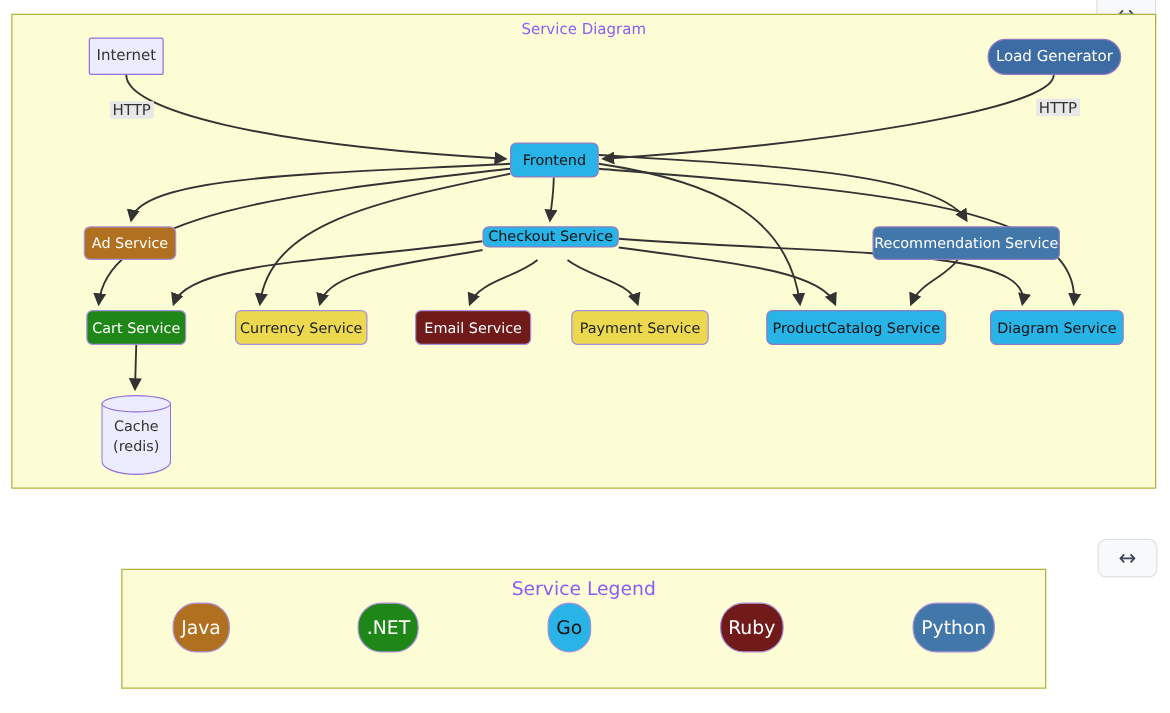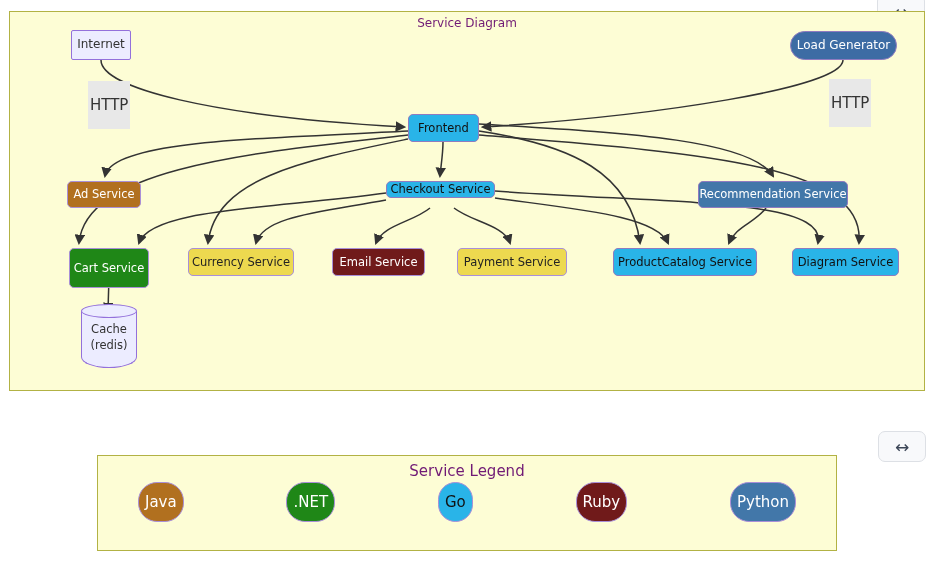--- a/index.html
+++ b/index.html
@@ -8,21 +8,21 @@
     font-family:"DejaVu Sans","Liberation Sans",sans-serif;
     background:#ffffff;
   }
   .panel{
     position:absolute;box-sizing:border-box;
     background:var(--panel-bg,#fdfdd5);
     border:1px solid var(--panel-border,#b2b244);
   }
   .panel-title{
     position:absolute;top:4px;left:0;width:100%;text-align:center;
-    font-size:12px;color:#701a75;
+    font-size:12px;color:#8b5cf6;
   }
   #diagram-panel{left:9px;top:11px;width:916px;height:380px;}
   #legend-panel{left:97px;top:455px;width:740px;height:96px;}
   #legend-panel .panel-title{top:6px;font-size:15px;}
   #edges-svg{position:absolute;left:0;top:0;width:916px;height:380px;}
   .edge{fill:none;stroke:var(--edge-color,#333);stroke-width:1.5px;}
   .node{
     position:absolute;box-sizing:border-box;display:flex;align-items:center;justify-content:center;
     border:1px solid #0369a1;border-radius:5px;font-size:11.5px;line-height:1.1;
     text-align:center;white-space:nowrap;
@@ -31,22 +31,22 @@
   .node.stadium{border-radius:15px;font-size:12px;}
   .node.cylinder{border:none;background:transparent !important;}
   .cyl-top{position:absolute;left:0;top:0;width:100%;height:14px;box-sizing:border-box;
     background:#ececff;border:1px solid #9370db;border-radius:50%;z-index:2;}
   .cyl-body{position:absolute;left:0;top:7px;width:100%;bottom:0;box-sizing:border-box;
     background:#ececff;border:1px solid #9370db;border-top:none;
     border-radius:0 0 50% 50% / 0 0 11px 11px;z-index:1;}
   .cyl-label{position:absolute;left:0;top:18px;width:100%;text-align:center;z-index:3;
     font-size:11.5px;color:#333;white-space:pre-line;line-height:1.35;}
   .edge-label{
-    position:absolute;font-size:15px;color:#333;
-    background:var(--edgelabel-bg,#e8e8e8);padding:15px 2px;
+    position:absolute;font-size:12px;color:#333;
+    background:var(--edgelabel-bg,#e8e8e8);padding:0 2px;
   }
   .expand-btn{
     position:absolute;width:48px;height:32px;box-sizing:border-box;
     background:#f8f9fb;border:1px solid #dde0e5;border-radius:7px;
     color:#3c4657;font-size:17px;display:flex;align-items:center;justify-content:center;
     cursor:pointer;padding:0;font-family:inherit;
   }
   #expand-btn-diagram{left:877px;top:-6px;height:36px;}
   #expand-btn-legend{left:878px;top:431px;height:31px;}
   .legend-items{
@@ -93,27 +93,27 @@
         <path d="M756,196 C745,211 726,214 719,231" class="edge" marker-end="url(#arrow)"></path>
         <path d="M99,264 L98,299" class="edge" marker-end="url(#arrow)"></path>
       </svg>
     <div id="nodes-layer">
         <div class="node rect-plain" style="left: 61px; top: 18px; width: 60px; height: 30px; background: rgb(236, 236, 255); border-color: rgb(147, 112, 219); color: rgb(51, 51, 51);">Internet</div>
         <div class="node stadium" style="left: 780px; top: 19px; width: 107px; height: 29px; background: rgb(61, 108, 164); border-color: rgb(143, 123, 192); color: rgb(255, 255, 255);">Load Generator</div>
         <div class="node " style="left: 398px; top: 102px; width: 71px; height: 28px; background: rgb(41, 180, 232); border-color: rgb(143, 123, 192); color: rgb(17, 17, 17);">Frontend</div>
         <div class="node " style="left: 57px; top: 169px; width: 74px; height: 27px; background: rgb(177, 112, 31); border-color: rgb(169, 143, 216); color: rgb(255, 255, 255);">Ad Service</div>
         <div class="node " style="left: 376px; top: 169px; width: 109px; height: 17px; background: rgb(41, 180, 232); border-color: rgb(143, 123, 192); color: rgb(17, 17, 17);">Checkout Service</div>
         <div class="node " style="left: 688px; top: 169px; width: 150px; height: 27px; background: rgb(66, 119, 169); border-color: rgb(143, 123, 192); color: rgb(255, 255, 255);">Recommendation Service</div>
-        <div class="node " style="left: 59px; top: 236px; width: 80px; height: 40px; background: rgb(31, 135, 23); border-color: rgb(169, 143, 216); color: rgb(255, 255, 255);">Cart Service</div>
+        <div class="node " style="left: 59px; top: 236px; width: 80px; height: 28px; background: rgb(31, 135, 23); border-color: rgb(169, 143, 216); color: rgb(255, 255, 255);">Cart Service</div>
         <div class="node " style="left: 178px; top: 236px; width: 106px; height: 28px; background: rgb(237, 217, 79); border-color: rgb(169, 143, 216); color: rgb(34, 34, 34);">Currency Service</div>
         <div class="node " style="left: 322px; top: 236px; width: 93px; height: 28px; background: rgb(112, 26, 26); border-color: rgb(169, 143, 216); color: rgb(255, 255, 255);">Email Service</div>
         <div class="node " style="left: 447px; top: 236px; width: 110px; height: 28px; background: rgb(237, 217, 79); border-color: rgb(169, 143, 216); color: rgb(34, 34, 34);">Payment Service</div>
         <div class="node " style="left: 603px; top: 236px; width: 144px; height: 28px; background: rgb(41, 180, 232); border-color: rgb(143, 123, 192); color: rgb(17, 17, 17);">ProductCatalog Service</div>
         <div class="node " style="left: 782px; top: 236px; width: 107px; height: 28px; background: rgb(41, 180, 232); border-color: rgb(143, 123, 192); color: rgb(17, 17, 17);">Diagram Service</div>
-        <div class="node cylinder" style="left: 71px; top: 292px; width: 56px; height: 64px;">
+        <div class="node cylinder" style="left: 71px; top: 304px; width: 56px; height: 64px;">
           <div class="cyl-body" style="background: rgb(236, 236, 255); border-color: rgb(147, 112, 219);"></div>
           <div class="cyl-top" style="background: rgb(236, 236, 255); border-color: rgb(147, 112, 219);"></div>
           <div class="cyl-label" style="color: rgb(51, 51, 51);">Cache
 (redis)</div>
         </div>
         <span class="edge-label" style="left: 78px; top: 69px;">HTTP</span>
         <span class="edge-label" style="left: 819px; top: 67px;">HTTP</span>
       </div>
   </section>
 

